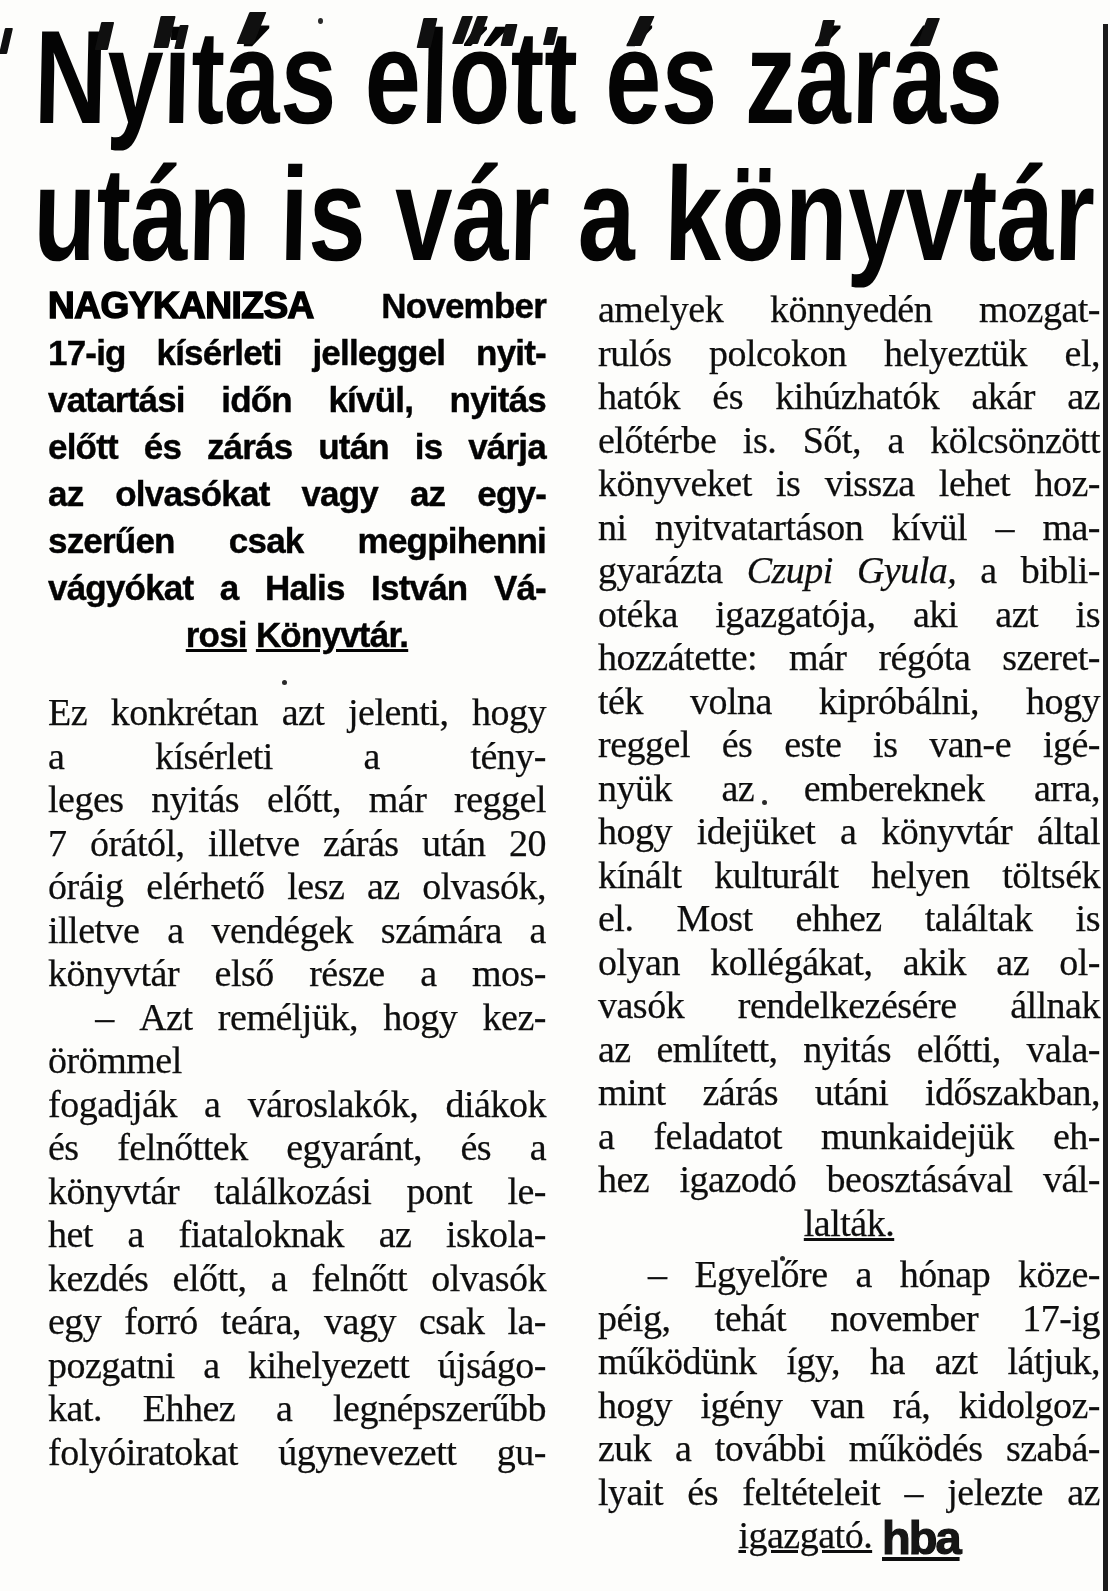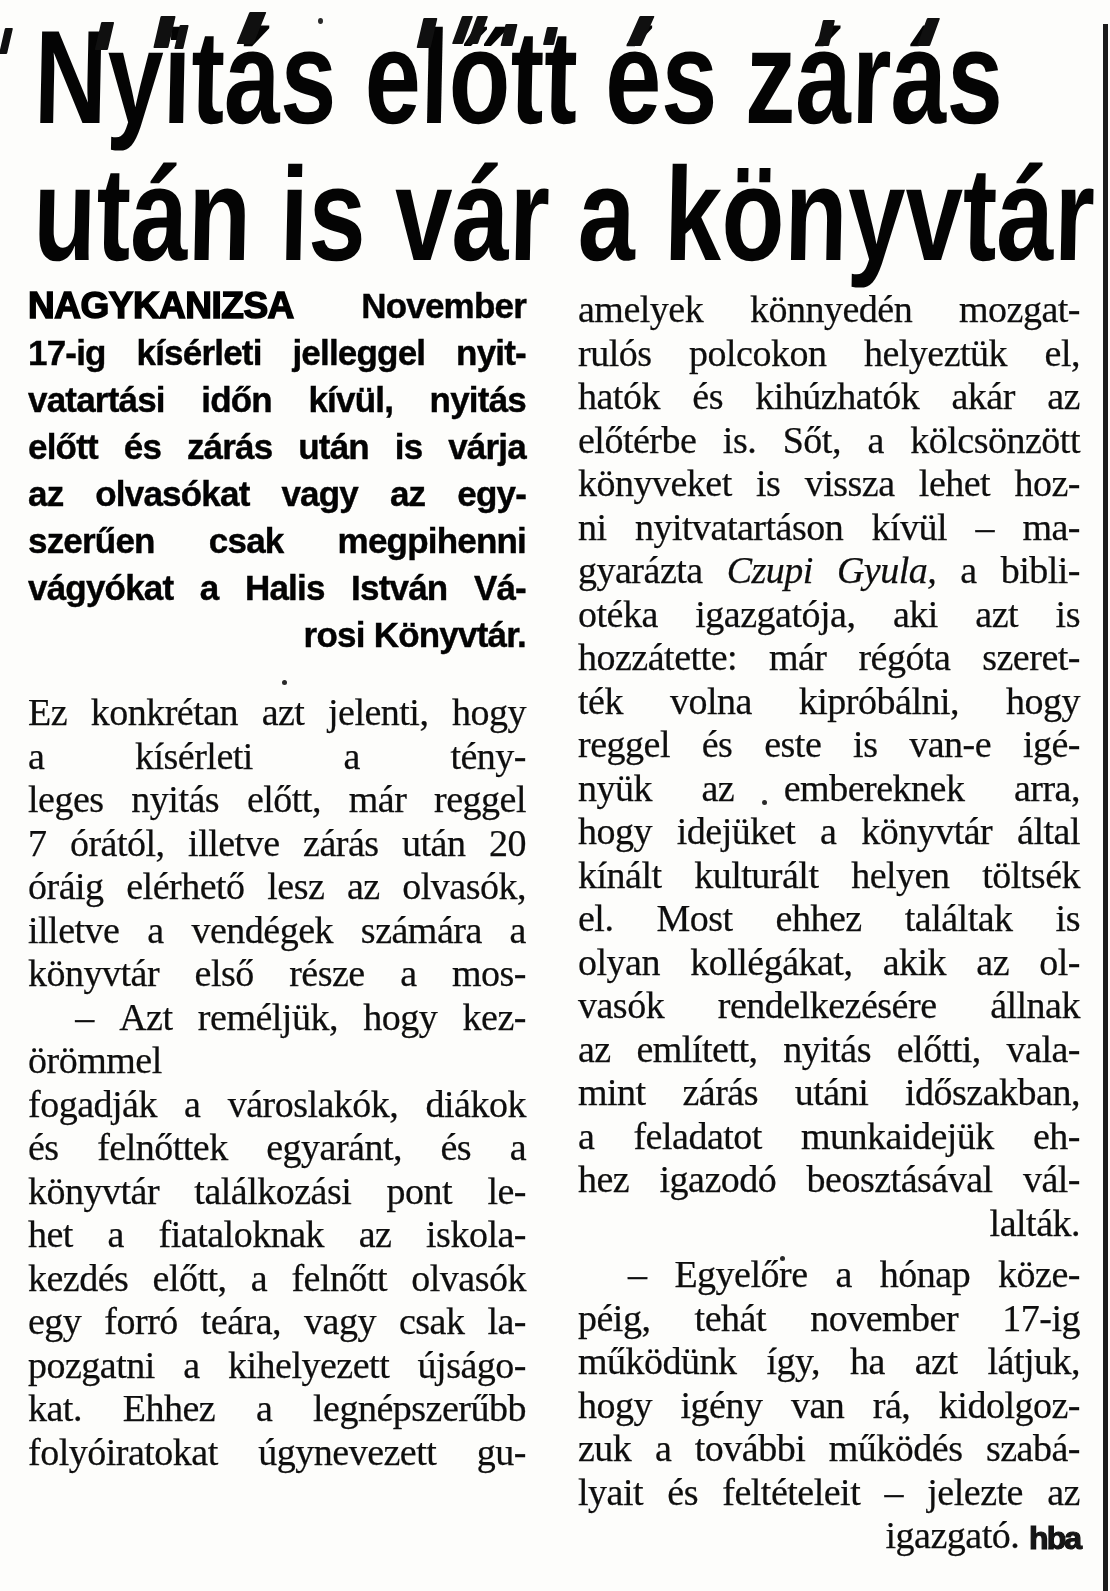--- a/index.html
+++ b/index.html
@@ -8,45 +8,45 @@
     position:relative; width:1110px; height:1591px; margin:0 auto;
     background:#fdfdfb; overflow:hidden; color:#0d0d0d;
   }
   
   .headline{position:absolute; left:0; top:0;}
   .hl{
     font-family:"Liberation Sans", sans-serif;
     font-weight:700; font-size:133px; fill:#040404;
   }
   
-  .col{position:absolute;}
+  .col{position:absolute;margin-left:20px;}
   .col-left{left:28px;  top:282px; width:498px;}
   .col-right{left:578px; top:288px; width:502px;}
   .block{margin:0;}
   .body{
     font-family:"Liberation Serif", serif;
     font-size:38px; line-height:43.5px; letter-spacing:-0.5px;
     color:#0e0e0e; -webkit-text-stroke:0.25px #0e0e0e;
   }
   .lead{
     font-family:"Liberation Sans", sans-serif; font-weight:700;
     font-size:35px; line-height:47px; letter-spacing:-0.8px;
     color:#030303; -webkit-text-stroke:0.4px #030303;
   }
   .line{display:flex; justify-content:space-between; align-items:baseline;}
-  .line.last{justify-content:flex-end; gap:0.26em;}
+  .line.last{justify-content:center; gap:0.26em;text-decoration:underline;}
   .sp{flex:0 0 22px;}
   .city{
     font-size:37px; -webkit-text-stroke:1.5px #000; letter-spacing:-0.5px;
     color:#000;
   }
   .it{font-style:italic;}
   .sig{
     font-family:"Liberation Sans", sans-serif; font-weight:700;
-    font-size:32px; letter-spacing:-2px; -webkit-text-stroke:1.2px #111;
+    font-size:47px; letter-spacing:-2px; -webkit-text-stroke:1.2px #111;
     color:#161616; align-self:flex-end; line-height:40px;
   }
   
   .rule{position:absolute; left:1103px; top:24px; width:5px; height:1567px; background:#1b1b1b;}
   
   .artifacts i{position:absolute; display:block; background:#101010; transform:skewX(-13deg); border-radius:1px;}
   .artifacts i.dot{transform:none; border-radius:50%; background:#2a2a2a;}
 </style>
 </head>
 <body>

